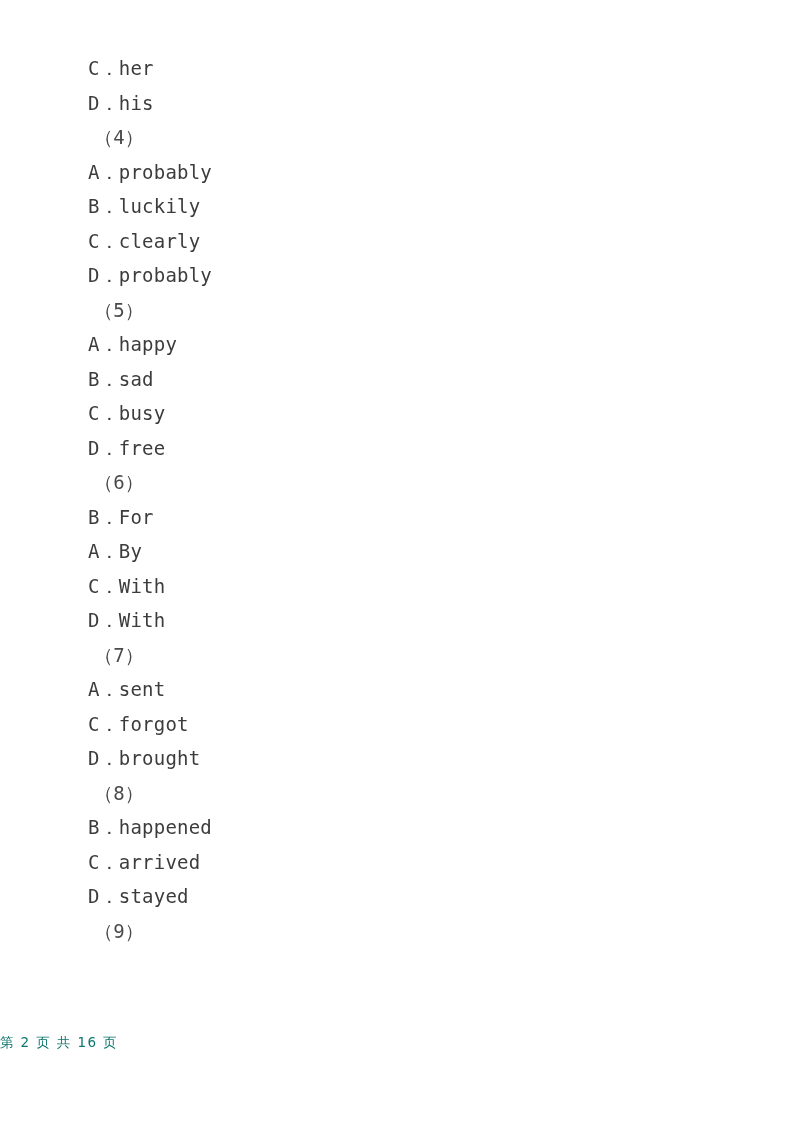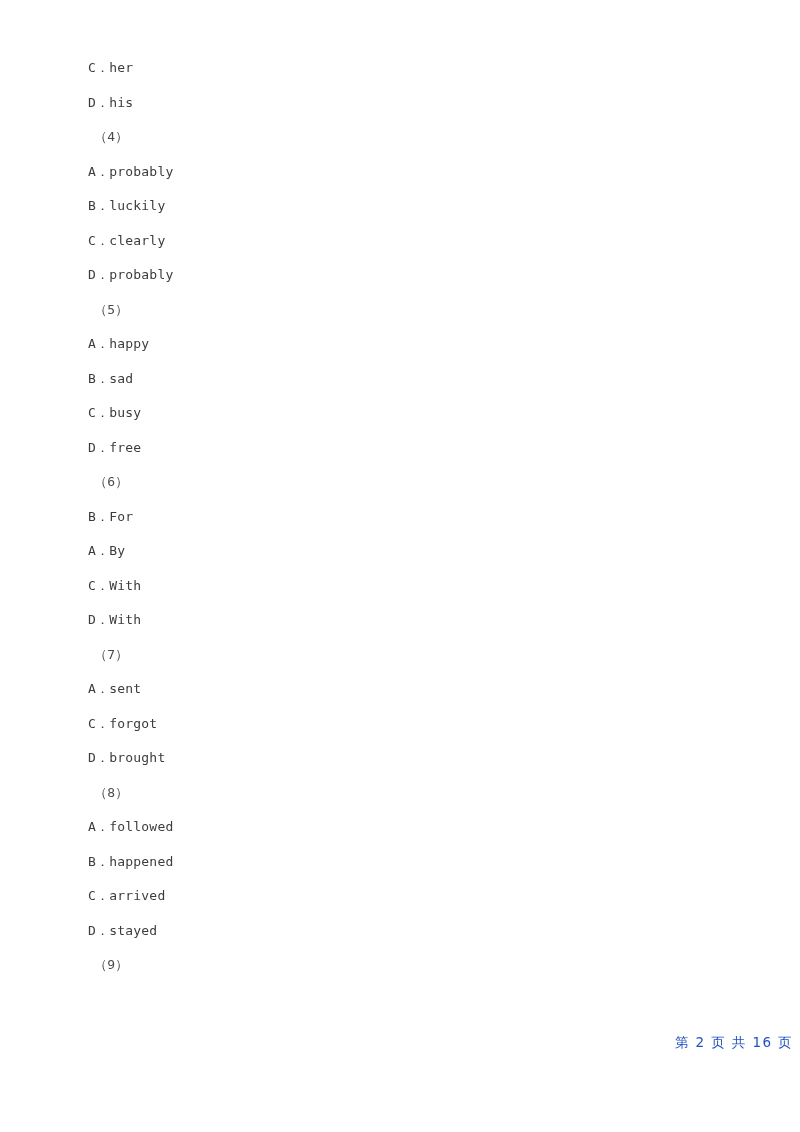--- a/index.html
+++ b/index.html
@@ -29,21 +29,21 @@
   #content {
     position: absolute;
     left: 88px;
     top: 51px;
     width: 620px;
   }
 
   .line {
     height: 34.5px;
     line-height: 34.5px;
-    font-size: 13px;
+    font-size: 19px;
     letter-spacing: 0.2px;
     white-space: pre;
     color: #3c3c3c;
   }
 
   .line.option {
     margin-left: 0px;
   }
 
   .line.group-marker {
@@ -61,25 +61,25 @@
 
   .opt-text {
     display: inline;
   }
 
   #footer {
     position: absolute;
     left: 0;
     top: 1032px;
     width: 793px;
-    text-align: right;
+    text-align: left;
     font-family: "DejaVu Sans", "Liberation Sans", sans-serif;
     font-size: 13.5px;
     line-height: 20px;
-    color: #1d4ed8;
+    color: #0f766e;
     letter-spacing: 1.4px;
     white-space: pre;
   }
 </style>
 </head>
 <body>
 
 <div id="page">
 
   <div id="content">
@@ -98,21 +98,20 @@
       <div class="line group-marker">（6）</div>
       <div class="line option"><span class="opt-letter">B</span><span class="opt-sep">．</span><span class="opt-text">For</span></div>
       <div class="line option"><span class="opt-letter">A</span><span class="opt-sep">．</span><span class="opt-text">By</span></div>
       <div class="line option"><span class="opt-letter">C</span><span class="opt-sep">．</span><span class="opt-text">With</span></div>
       <div class="line option"><span class="opt-letter">D</span><span class="opt-sep">．</span><span class="opt-text">With</span></div>
       <div class="line group-marker">（7）</div>
       <div class="line option"><span class="opt-letter">A</span><span class="opt-sep">．</span><span class="opt-text">sent</span></div>
       <div class="line option"><span class="opt-letter">C</span><span class="opt-sep">．</span><span class="opt-text">forgot</span></div>
       <div class="line option"><span class="opt-letter">D</span><span class="opt-sep">．</span><span class="opt-text">brought</span></div>
       <div class="line group-marker">（8）</div>
-      <div class="line option"><span class="opt-letter">A</span><span class="opt-sep">．</span><span class="opt-text">followed</span></div>
       <div class="line option"><span class="opt-letter">B</span><span class="opt-sep">．</span><span class="opt-text">happened</span></div>
       <div class="line option"><span class="opt-letter">C</span><span class="opt-sep">．</span><span class="opt-text">arrived</span></div>
       <div class="line option"><span class="opt-letter">D</span><span class="opt-sep">．</span><span class="opt-text">stayed</span></div>
       <div class="line group-marker">（9）</div>
     </div>
 
   <div id="footer">第 2 页 共 16 页</div>
 
 </div>
 

